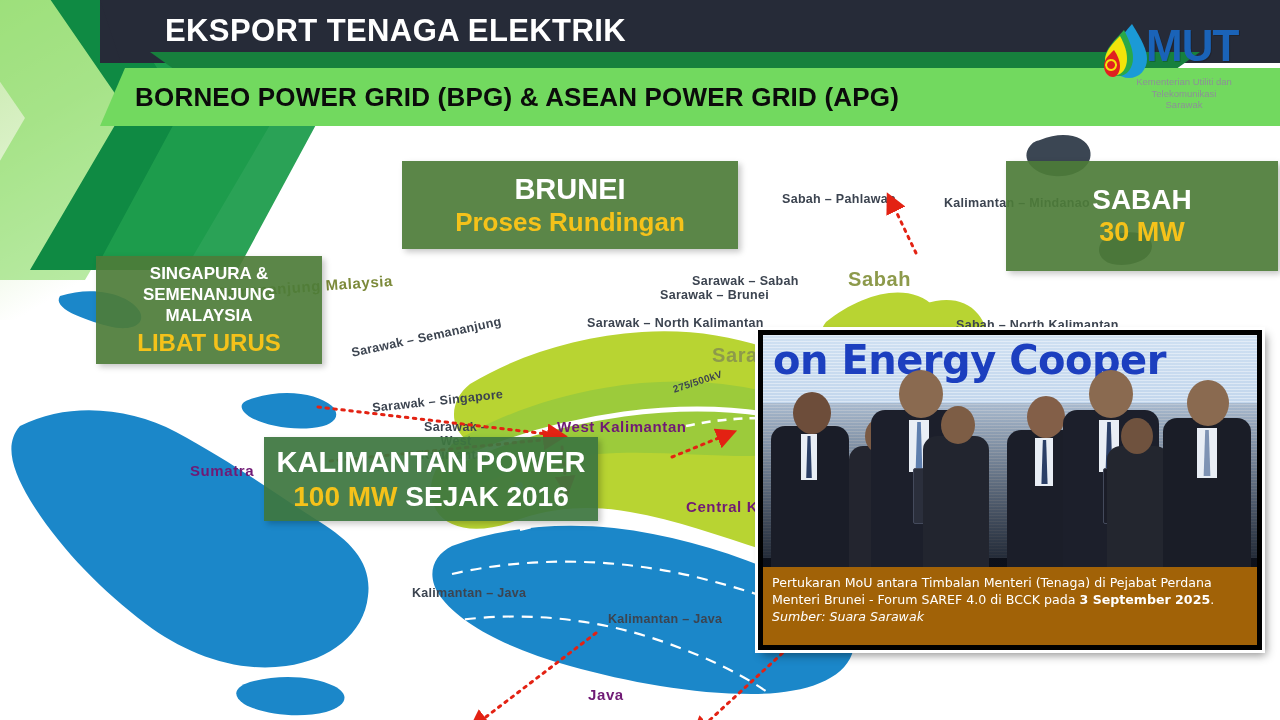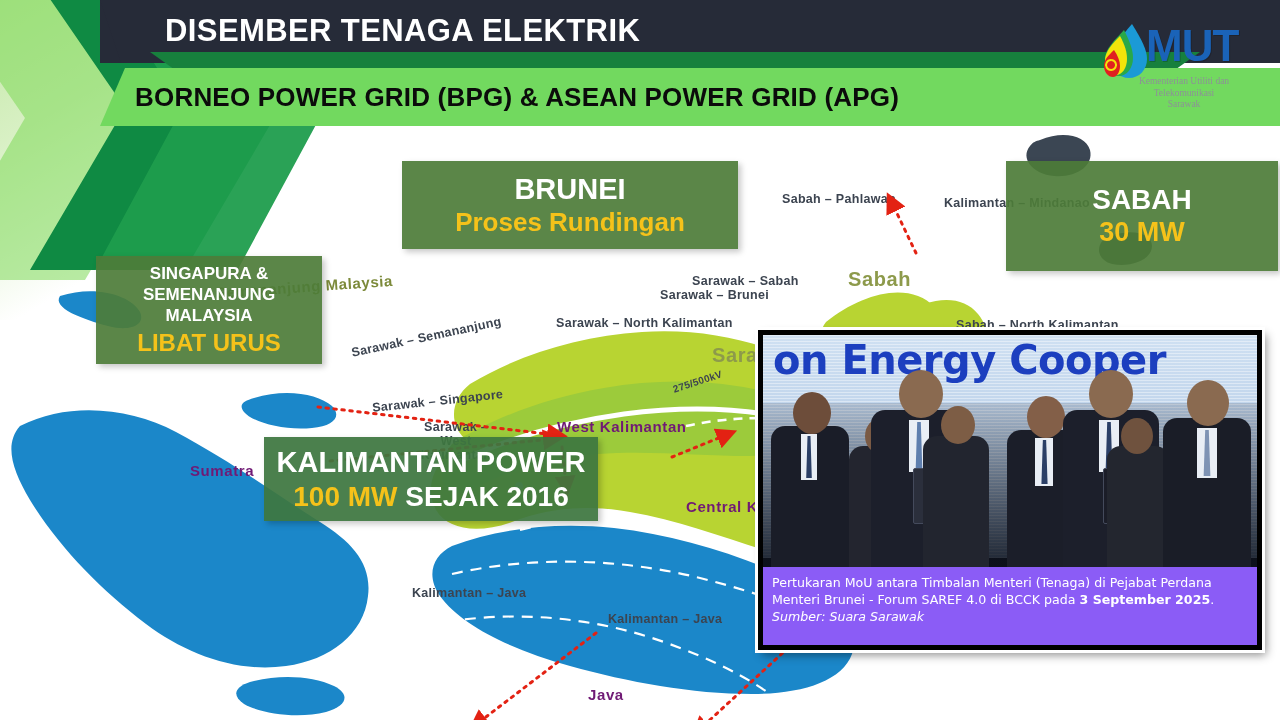--- a/index.html
+++ b/index.html
@@ -33,21 +33,21 @@
   .hdr-green-right{position:absolute;left:1210px;top:68px;width:70px;height:58px;background:#72d95f;}
   .hdr-sub{position:absolute;left:135px;top:76px;width:1000px;height:44px;
     color:#0b0b0b;font-size:26px;font-weight:bold;line-height:42px;letter-spacing:.2px;}
 
   
   .logo-wrap{position:absolute;left:1098px;top:16px;width:172px;height:106px;}
   .logo-mark{position:absolute;left:4px;top:6px;width:46px;height:58px;}
   .logo-mut{position:absolute;left:48px;top:6px;font-size:44px;font-weight:bold;color:#1a63b8;
     letter-spacing:-1px;line-height:48px;text-shadow:1px 1px 0 rgba(0,0,0,.18);}
   .logo-sub{position:absolute;left:2px;top:60px;width:168px;text-align:center;color:#8d9197;
-    font-size:9.5px;line-height:11.5px;font-family:Liberation Serif, serif;}
+    font-size:9.5px;line-height:11.5px;font-family:Liberation Sans, sans-serif;}
 
   
   .map{position:absolute;left:0;top:126px;width:1280px;height:594px;overflow:hidden;background:#fff;}
   .sea{fill:#1b87c9;}
   .land-lt{fill:#b8d432;}
   .land-md{fill:#9ccb3b;}
 
   
   .mlabel{position:absolute;color:#3c4450;font-size:12.5px;font-weight:bold;
      letter-spacing:.3px;white-space:nowrap;}
@@ -97,21 +97,21 @@
      font-size:40px;font-weight:bold;letter-spacing:-.5px;white-space:nowrap;
      font-family:"DejaVu Sans", sans-serif;}
   .stage{position:absolute;left:0;bottom:22%;width:100%;height:56%;
      background:linear-gradient(180deg,rgba(20,26,40,.15),rgba(12,16,26,.92));}
   .person{position:absolute;bottom:19%;background:#1a1d28;border-radius:14px 14px 4px 4px;}
   .head{position:absolute;border-radius:50%;background:#6d4d3a;}
   .shirt{position:absolute;background:#e9eef5;}
   .tie{position:absolute;background:#2b3f66;clip-path:polygon(35% 0,65% 0,78% 100%,22% 100%);}
   .folder{position:absolute;background:#2b2f3c;border:1px solid #444a5c;border-radius:2px;}
   .crest{position:absolute;color:#e0b93b;font-size:11px;text-align:center;width:100%;top:38%;}
-  .caption{position:absolute;left:0;bottom:0;width:100%;height:78px;background:#8b5cf6;
+  .caption{position:absolute;left:0;bottom:0;width:100%;height:78px;background:#a16207;
      color:#ffffff;font-size:12.6px;line-height:17px;padding:7px 9px 0 9px;box-sizing:border-box;
      font-family:"DejaVu Sans", sans-serif;}
   .caption b{font-weight:bold;}
   .caption .src{font-style:italic;}
 
   
   .links{position:absolute;left:0;top:0;width:1280px;height:720px;pointer-events:none;}
 </style>
 </head>
 <body>
@@ -182,21 +182,21 @@
     <div class="region onsea" style="left:557px;top:292px;">West Kalimantan</div>
     <div class="region onsea" style="left:686px;top:372px;">Central Kalimantan</div>
     <div class="region onsea" style="left:190px;top:336px;">Sumatra</div>
     <div class="region onsea" style="left:588px;top:560px;">Java</div>
 
     
     <div class="mlabel" style="left:782px;top:66px;text-align:right;">Sabah – Pahlawan</div>
     <div class="mlabel" style="left:944px;top:70px;">Kalimantan – Mindanao</div>
     <div class="mlabel" style="left:692px;top:116px;margin-top:32px;">Sarawak – Sabah</div>
     <div class="mlabel" style="left:660px;top:162px;">Sarawak – Brunei</div>
-    <div class="mlabel" style="left:556px;top:190px;">Sarawak – North Kalimantan</div>
+    <div class="mlabel" style="left:587px;top:190px;">Sarawak – North Kalimantan</div>
     <div class="mlabel" style="left:956px;top:192px;">Sabah – North Kalimantan</div>
     <div class="mlabel rot-a" style="left:350px;top:204px;">Sarawak – Semananjung</div>
     <div class="mlabel rot-b" style="left:372px;top:268px;">Sarawak – Singapore</div>
     <div class="mlabel" style="left:408px;top:294px;width:96px;white-space:normal;text-align:center;line-height:14px;">Sarawak – West Kalimantan</div>
     <div class="mlabel" style="left:412px;top:460px;">Kalimantan – Java</div>
     <div class="mlabel" style="left:608px;top:486px;">Kalimantan – Java</div>
     <div class="mlabel rot-kv" style="left:672px;top:250px;">275/500kV</div>
 
     
     <svg class="links" width="1280" height="594" viewBox="0 0 1280 594">
@@ -221,21 +221,21 @@
     </svg>
   </div>
 
   <div class="deco deco-lightwash"></div>
   <div class="deco chev chev-pale"></div>
   <div class="deco chev chev-dark"></div>
   <div class="deco chev chev-mid"></div>
 
   <div class="hdr-dark"></div>
   <div class="hdr-dark-notch"></div>
-  <div class="hdr-title">DISEMBER TENAGA ELEKTRIK</div>
+  <div class="hdr-title">EKSPORT TENAGA ELEKTRIK</div>
   <div class="hdr-green-back"></div>
   <div class="hdr-green"></div>
   <div class="hdr-green-right"></div>
   <div class="hdr-sub">BORNEO POWER GRID (BPG) &amp; ASEAN POWER GRID (APG)</div>
 
   <div class="logo-wrap">
     <svg class="logo-mark" viewBox="0 0 46 58">
       <path d="M30,2 C40,18 45,28 45,37 C45,48 37,56 27,56 C17,56 9,48 9,37 C9,27 18,16 30,2 Z" fill="#1b9ad6"></path>
       <path d="M22,8 C28,20 31,28 31,36 C31,46 25,54 17,54 C9,54 3,46 3,37 C3,27 12,19 22,8 Z" fill="#29a84a"></path>
       <path d="M18,14 C23,23 25,30 25,37 C25,46 20,53 14,53 C8,53 3,46 3,38 C3,30 10,22 18,14 Z" fill="#f2e40a"></path>

